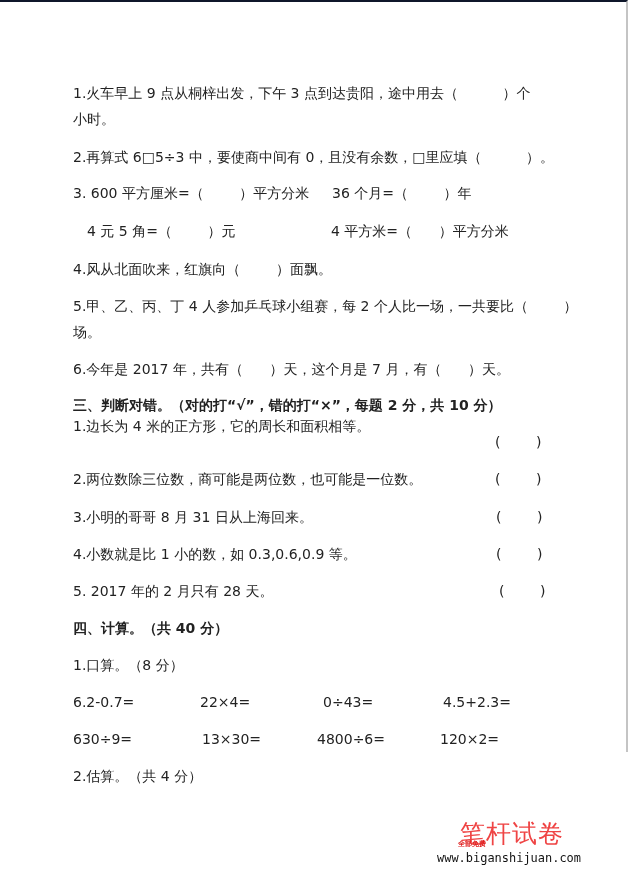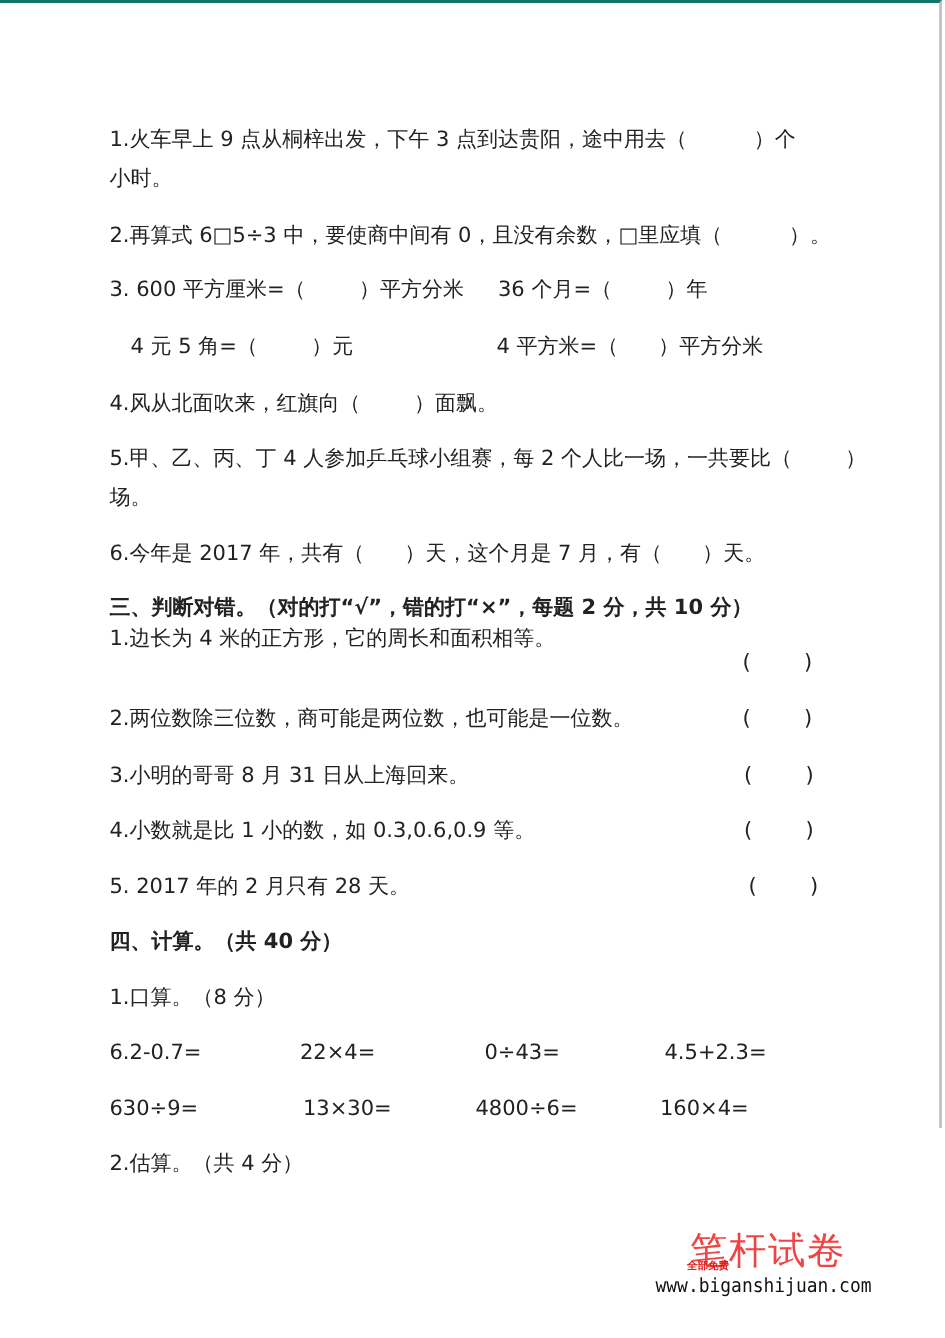--- a/index.html
+++ b/index.html
@@ -3,21 +3,21 @@
 <meta charset="utf-8">
 <style>
   html, body { margin: 0; padding: 0; background: #ffffff; }
   body {
     width: 630px; height: 892px; position: relative; overflow: hidden;
     font-family: "DejaVu Sans", "Liberation Sans", sans-serif;
     color: #222222;
   }
   .page {
     position: absolute; left: 0; top: 0; width: 628px; height: 752px;
-    border-top: 2px solid #0f766e; border-right: 2px solid #c4c4c4;
+    border-top: 2px solid #0f172a; border-right: 2px solid #c4c4c4;
     box-sizing: border-box; background: #ffffff;
   }
   .line {
     position: absolute; left: 73px; font-size: 14px; line-height: 18px;
     white-space: pre; letter-spacing: 0px;
   }
   .bold { font-weight: bold; }
   .paren {
     position: absolute; font-size: 14px; line-height: 18px; white-space: pre;
   }
@@ -83,21 +83,21 @@
   <div class="line" style="top:654px">1.口算。（8 分）</div>
 
   <div class="calc" style="top:691px; left:73px">6.2-0.7=</div>
   <div class="calc" style="top:691px; left:200px">22×4=</div>
   <div class="calc" style="top:691px; left:323px">0÷43=</div>
   <div class="calc" style="top:691px; left:443px">4.5+2.3=</div>
 
   <div class="calc" style="top:728px; left:73px">630÷9=</div>
   <div class="calc" style="top:728px; left:202px">13×30=</div>
   <div class="calc" style="top:728px; left:317px">4800÷6=</div>
-  <div class="calc" style="top:728px; left:440px">160×4=</div>
+  <div class="calc" style="top:728px; left:440px">120×2=</div>
 
   <div class="line" style="top:765px">2.估算。（共 4 分）</div>
 
   <div class="logo-title">笔杆试卷</div>
   <div class="logo-tag">全部免费</div>
   <div class="logo-url">www.biganshijuan.com</div>
 
 </div>
 
 </body></html>

